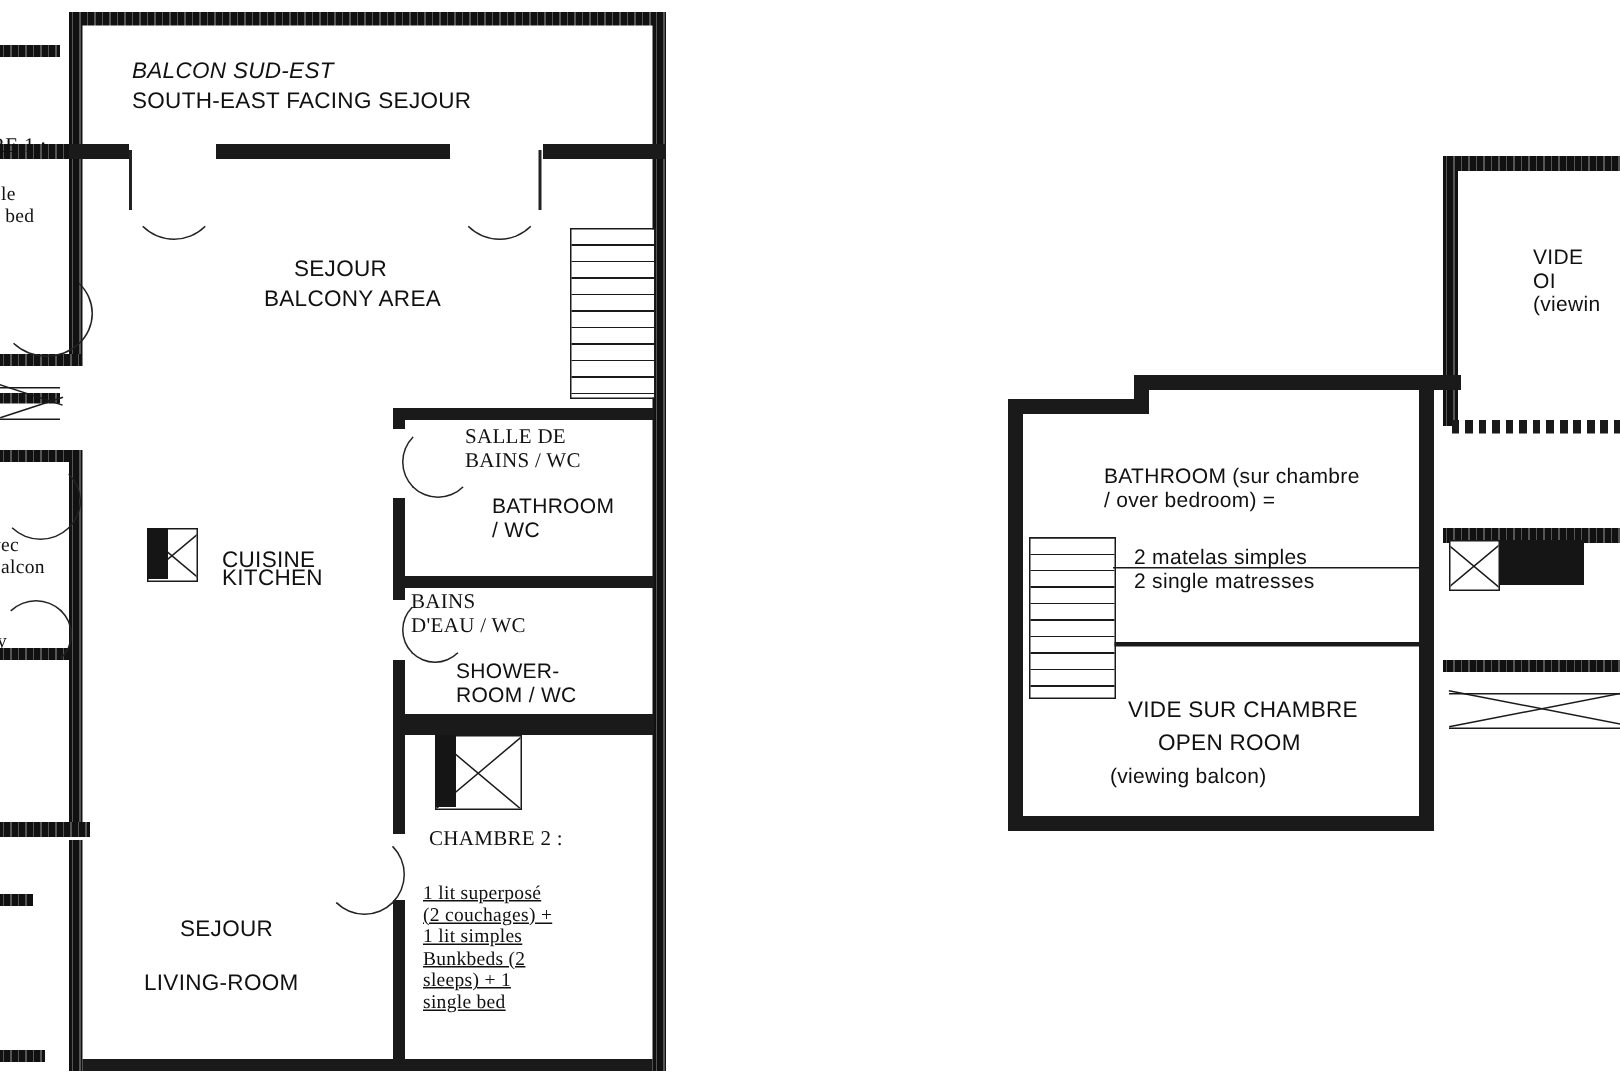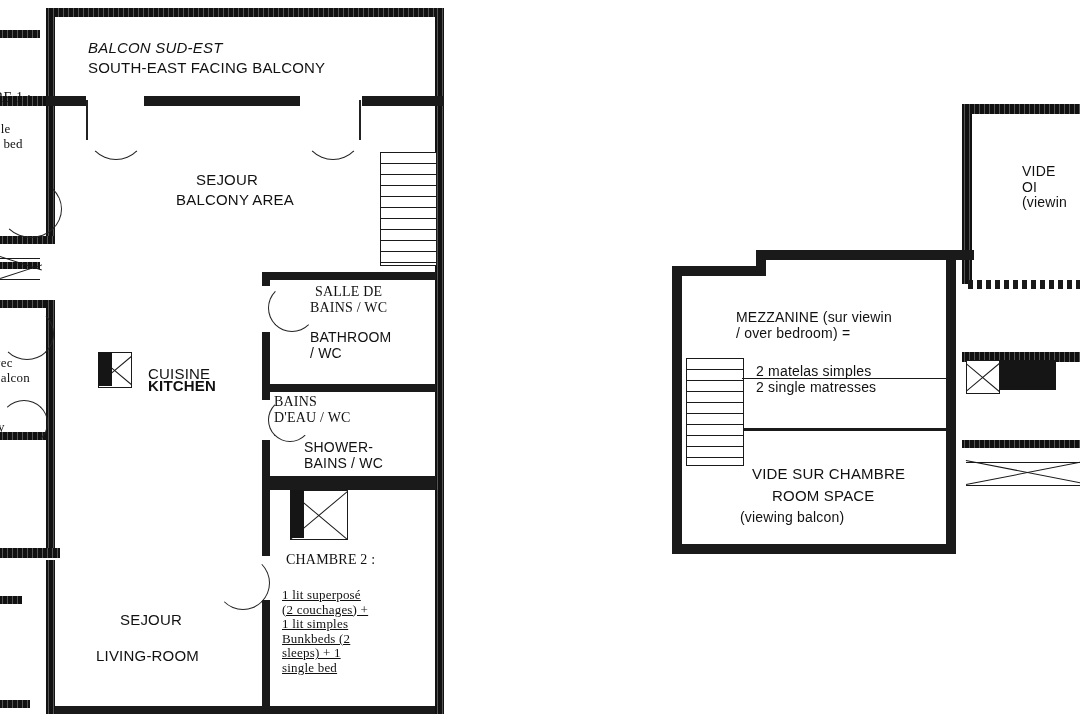--- a/index.html
+++ b/index.html
@@ -180,37 +180,37 @@
     <div class="wall" style="left:262px; top:484px; width:174px; height:6px;"></div>
     <div style="position:absolute; left:262px; top:556px; width:8px; height:44px; background:#ffffff;"></div>
     <div class="door-arc" style="left:216px; top:556px; width:52px; height:52px; border-color:#222; border-top-color:transparent; border-left-color:transparent;"></div>
 
     <div class="fixture" style="left:290px; top:490px; width:56px; height:48px;"></div>
     <div style="position:absolute; left:290px; top:490px; width:14px; height:48px; background:#151515;"></div>
 
     <div class="wall" style="left:55px; top:706px; width:380px; height:8px;"></div>
 
     <div class="label sans t-caps" style="left:88px; top:40px;font-style:italic;">BALCON SUD-EST</div>
-    <div class="label sans t-caps" style="left:88px; top:60px;">SOUTH-EAST FACING BALCONY</div>
+    <div class="label sans t-caps" style="left:88px; top:60px;">SOUTH-EAST FACING SEJOUR</div>
 
     <div class="label sans t-caps" style="left:196px; top:172px;">SEJOUR</div>
     <div class="label sans t-caps" style="left:176px; top:192px;">BALCONY AREA</div>
 
-    <div class="label serif t-med" style="left:310px; top:284px;text-align:center;">SALLE DE
+    <div class="label serif t-med" style="left:310px; top:284px;">SALLE DE
 BAINS / WC</div>
-    <div class="label sans t-med" style="left:310px; top:330px;">BATHROOM
+    <div class="label sans t-med" style="left:328px; top:330px;">BATHROOM
 / WC</div>
 
     <div class="label sans t-caps" style="left:148px; top:342px;margin-top:24px;">CUISINE</div>
-    <div class="label sans t-caps" style="left:148px; top:378px;font-weight:bold;">KITCHEN</div>
+    <div class="label sans t-caps" style="left:148px; top:378px;">KITCHEN</div>
 
     <div class="label serif t-med" style="left:274px; top:394px;">BAINS
 D'EAU / WC</div>
     <div class="label sans t-med" style="left:304px; top:440px;">SHOWER-
-BAINS / WC</div>
+ROOM / WC</div>
 
     <div class="label serif t-med" style="left:286px; top:552px;">CHAMBRE 2 :</div>
     <div class="label serif t-sm" style="left:282px; top:588px;text-decoration:underline;">1 lit superposé
 (2 couchages) +
 1 lit simples
 Bunkbeds (2
 sleeps) + 1
 single bed</div>
 
     <div class="label sans t-caps" style="left:120px; top:612px;">SEJOUR</div>
@@ -247,27 +247,27 @@
     <div class="fixture-solid" style="left:1000px; top:360px; width:56px; height:30px;"></div>
 
     <div style="position:absolute; left:966px; top:462px; width:114px; height:22px; border-top:1px solid #1a1a1a; border-bottom:1px solid #1a1a1a;"></div>
     <div style="position:absolute; left:966px; top:460px; width:118px; height:1px; background:#1a1a1a; transform:rotate(11deg); transform-origin:left top;"></div>
     <div style="position:absolute; left:966px; top:484px; width:118px; height:1px; background:#1a1a1a; transform:rotate(-11deg); transform-origin:left top;"></div>
 
     <div class="stairs" style="left:686px; top:358px; width:56px; height:106px;"></div>
 
     <div class="leader" style="left:742px; top:378px; width:208px;"></div>
 
-    <div class="label sans t-med" style="left:736px; top:310px;">MEZZANINE (sur viewin
+    <div class="label sans t-med" style="left:736px; top:310px;">BATHROOM (sur chambre
 / over bedroom) =</div>
     <div class="label sans t-med" style="left:756px; top:364px;">2 matelas simples
 2 single matresses</div>
 
     <div class="label sans t-caps" style="left:752px; top:466px;">VIDE SUR CHAMBRE</div>
-    <div class="label sans t-caps" style="left:772px; top:488px;">ROOM SPACE</div>
+    <div class="label sans t-caps" style="left:772px; top:488px;">OPEN ROOM</div>
     <div class="label sans t-med" style="left:740px; top:510px;">(viewing balcon)</div>
 
     <div class="label sans t-med" style="left:1022px; top:164px;">VIDE
 OI
 (viewin</div>
   </div>
 
 </div>
 
 </body></html>

